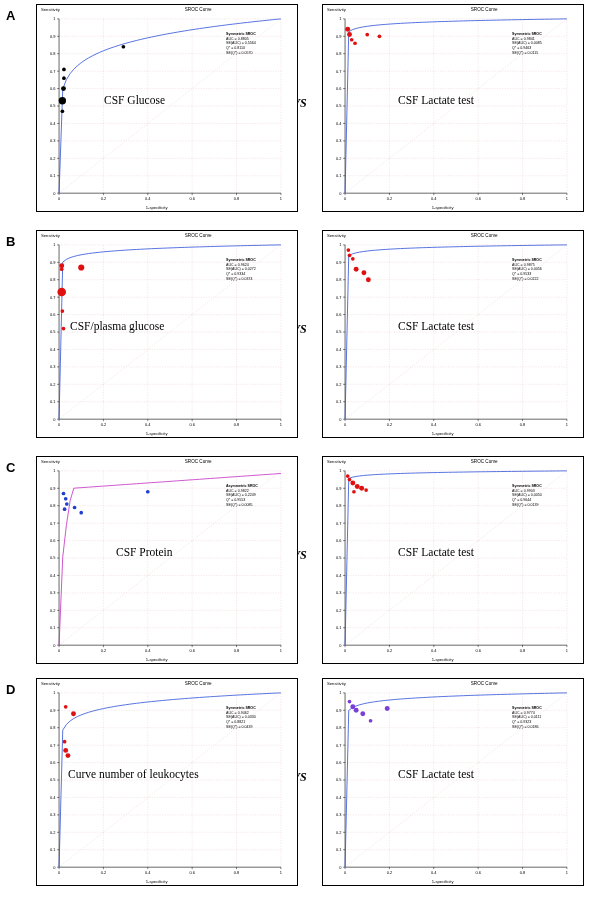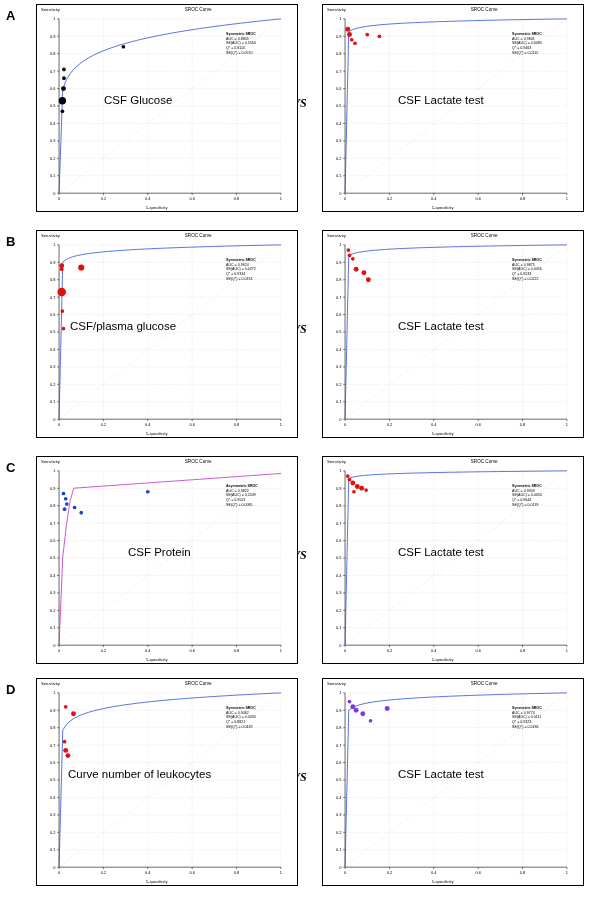--- a/index.html
+++ b/index.html
@@ -26,21 +26,21 @@
     position:absolute;left:50%;top:2px;transform:translateX(-50%);
     font-size:4.6px;color:#000;white-space:nowrap;
   }
   .axis-label-x{
     position:absolute;left:50%;bottom:1px;transform:translateX(-50%);
     font-size:4.2px;color:#000;white-space:nowrap;
   }
   .svgwrap{position:absolute;left:0;top:0;width:100%;height:100%;}
   .big-label{
     position:absolute;font-size:11.5px;color:#000;white-space:nowrap;
-    font-family:Liberation Sans, sans-serif;
+    font-family:Liberation Serif, serif;
   }
   .stats{
     position:absolute;font-size:3.6px;line-height:1.32;color:#000;
     white-space:pre;font-family:"Liberation Sans",sans-serif;
   }
 </style>
 </head>
 <body>
 
 <div class="page">
@@ -395,21 +395,21 @@
           <circle cx="28.72" cy="42.16" r="1.86" fill="#1f3fcf"></circle>
           <circle cx="29.84" cy="47.44" r="1.86" fill="#1f3fcf"></circle>
           <circle cx="27.60" cy="52.72" r="1.86" fill="#1f3fcf"></circle>
           <circle cx="37.68" cy="50.96" r="1.86" fill="#1f3fcf"></circle>
           <circle cx="44.40" cy="56.24" r="1.86" fill="#1f3fcf"></circle>
           <circle cx="111.60" cy="35.12" r="1.86" fill="#1f3fcf"></circle>
         </svg>
       </div>
     </div>
     <div class="stats" style="left: 226px; top: 484px;"><div style="font-weight: bold;">Asymmetric SROC</div><div>AUC = 0.9822</div><div>SE(AUC) = 0.2249</div><div>Q* = 0.9553</div><div>SE(Q*) = 0.0085</div></div>
-    <div class="big-label" style="left: 116px; top: 546px; margin-left: 12px;">CSF Protein</div>
+    <div class="big-label" style="left: 116px; top: 546px;">CSF Protein</div>
     <div class="chart" style="left: 322px; top: 456px; width: 262px; height: 208px;">
       <div class="axis-label-y">Sensitivity</div>
       <div class="chart-title" style="left: 62%;">SROC Curve</div>
       <div class="axis-label-x" style="left: 46%;">1-specificity</div>
       <div class="plotbox">
         <svg class="svgwrap" viewBox="0 0 262 208" xmlns="http://www.w3.org/2000/svg">
           <line x1="22" y1="172.4" x2="246" y2="172.4" stroke="#e2b9b9" stroke-width="0.35" stroke-dasharray="1.2,1.4"></line>
           <line x1="22" y1="154.8" x2="246" y2="154.8" stroke="#e2b9b9" stroke-width="0.35" stroke-dasharray="1.2,1.4"></line>
           <line x1="22" y1="137.2" x2="246" y2="137.2" stroke="#e2b9b9" stroke-width="0.35" stroke-dasharray="1.2,1.4"></line>
           <line x1="22" y1="119.6" x2="246" y2="119.6" stroke="#e2b9b9" stroke-width="0.35" stroke-dasharray="1.2,1.4"></line>

